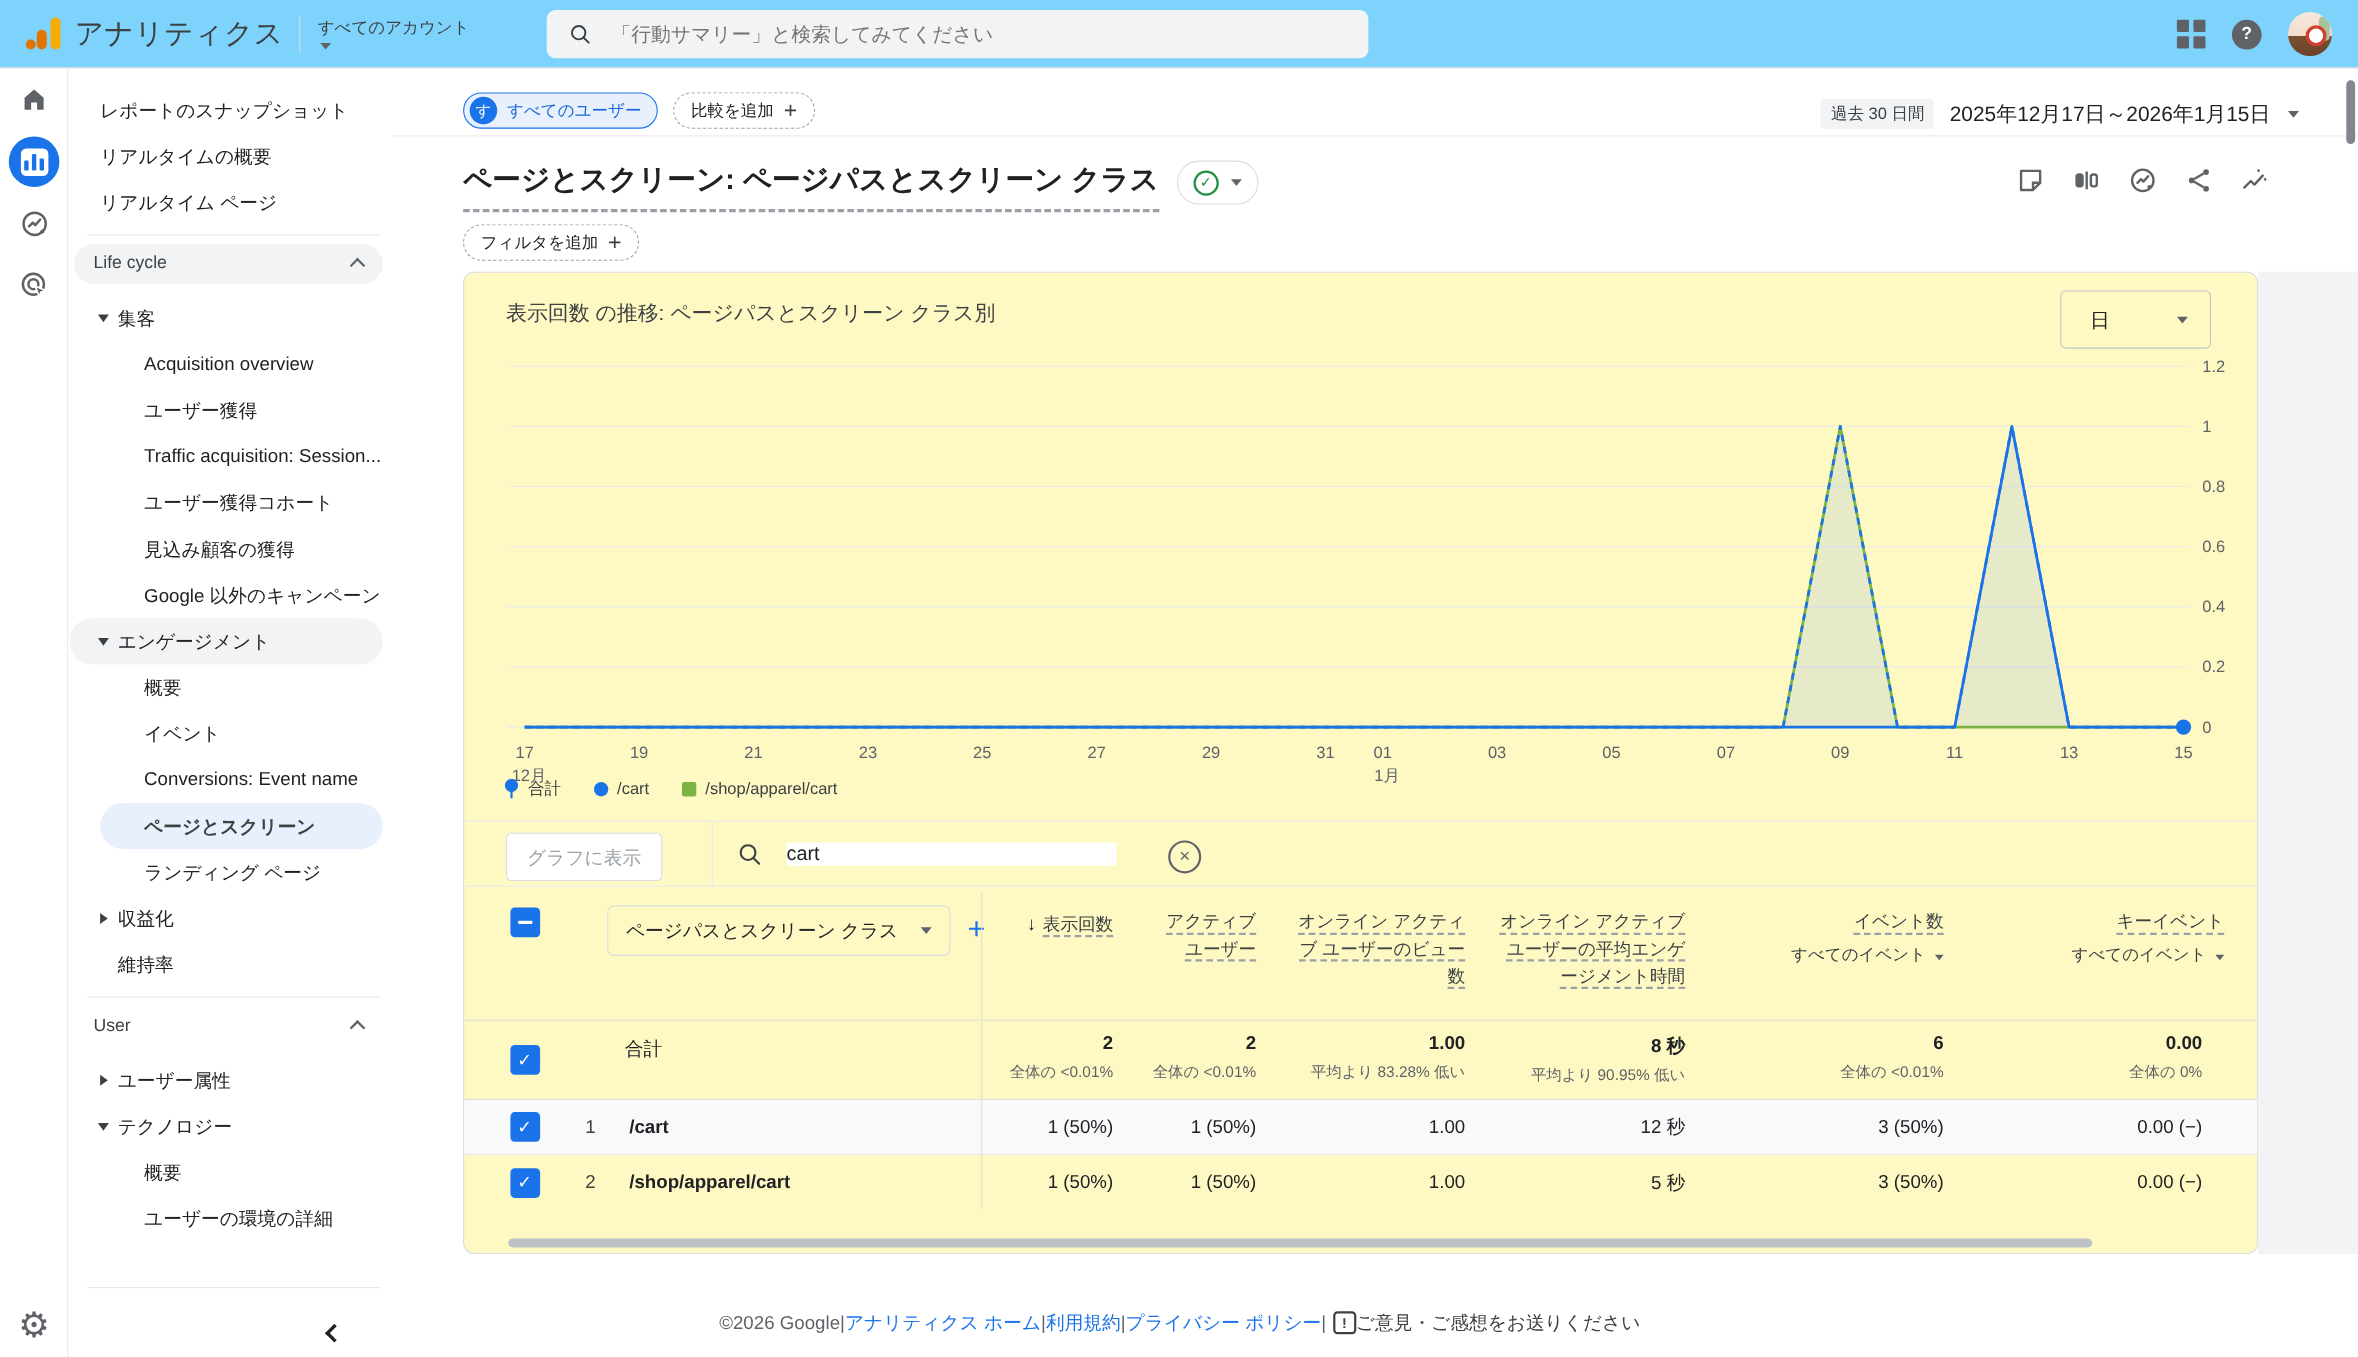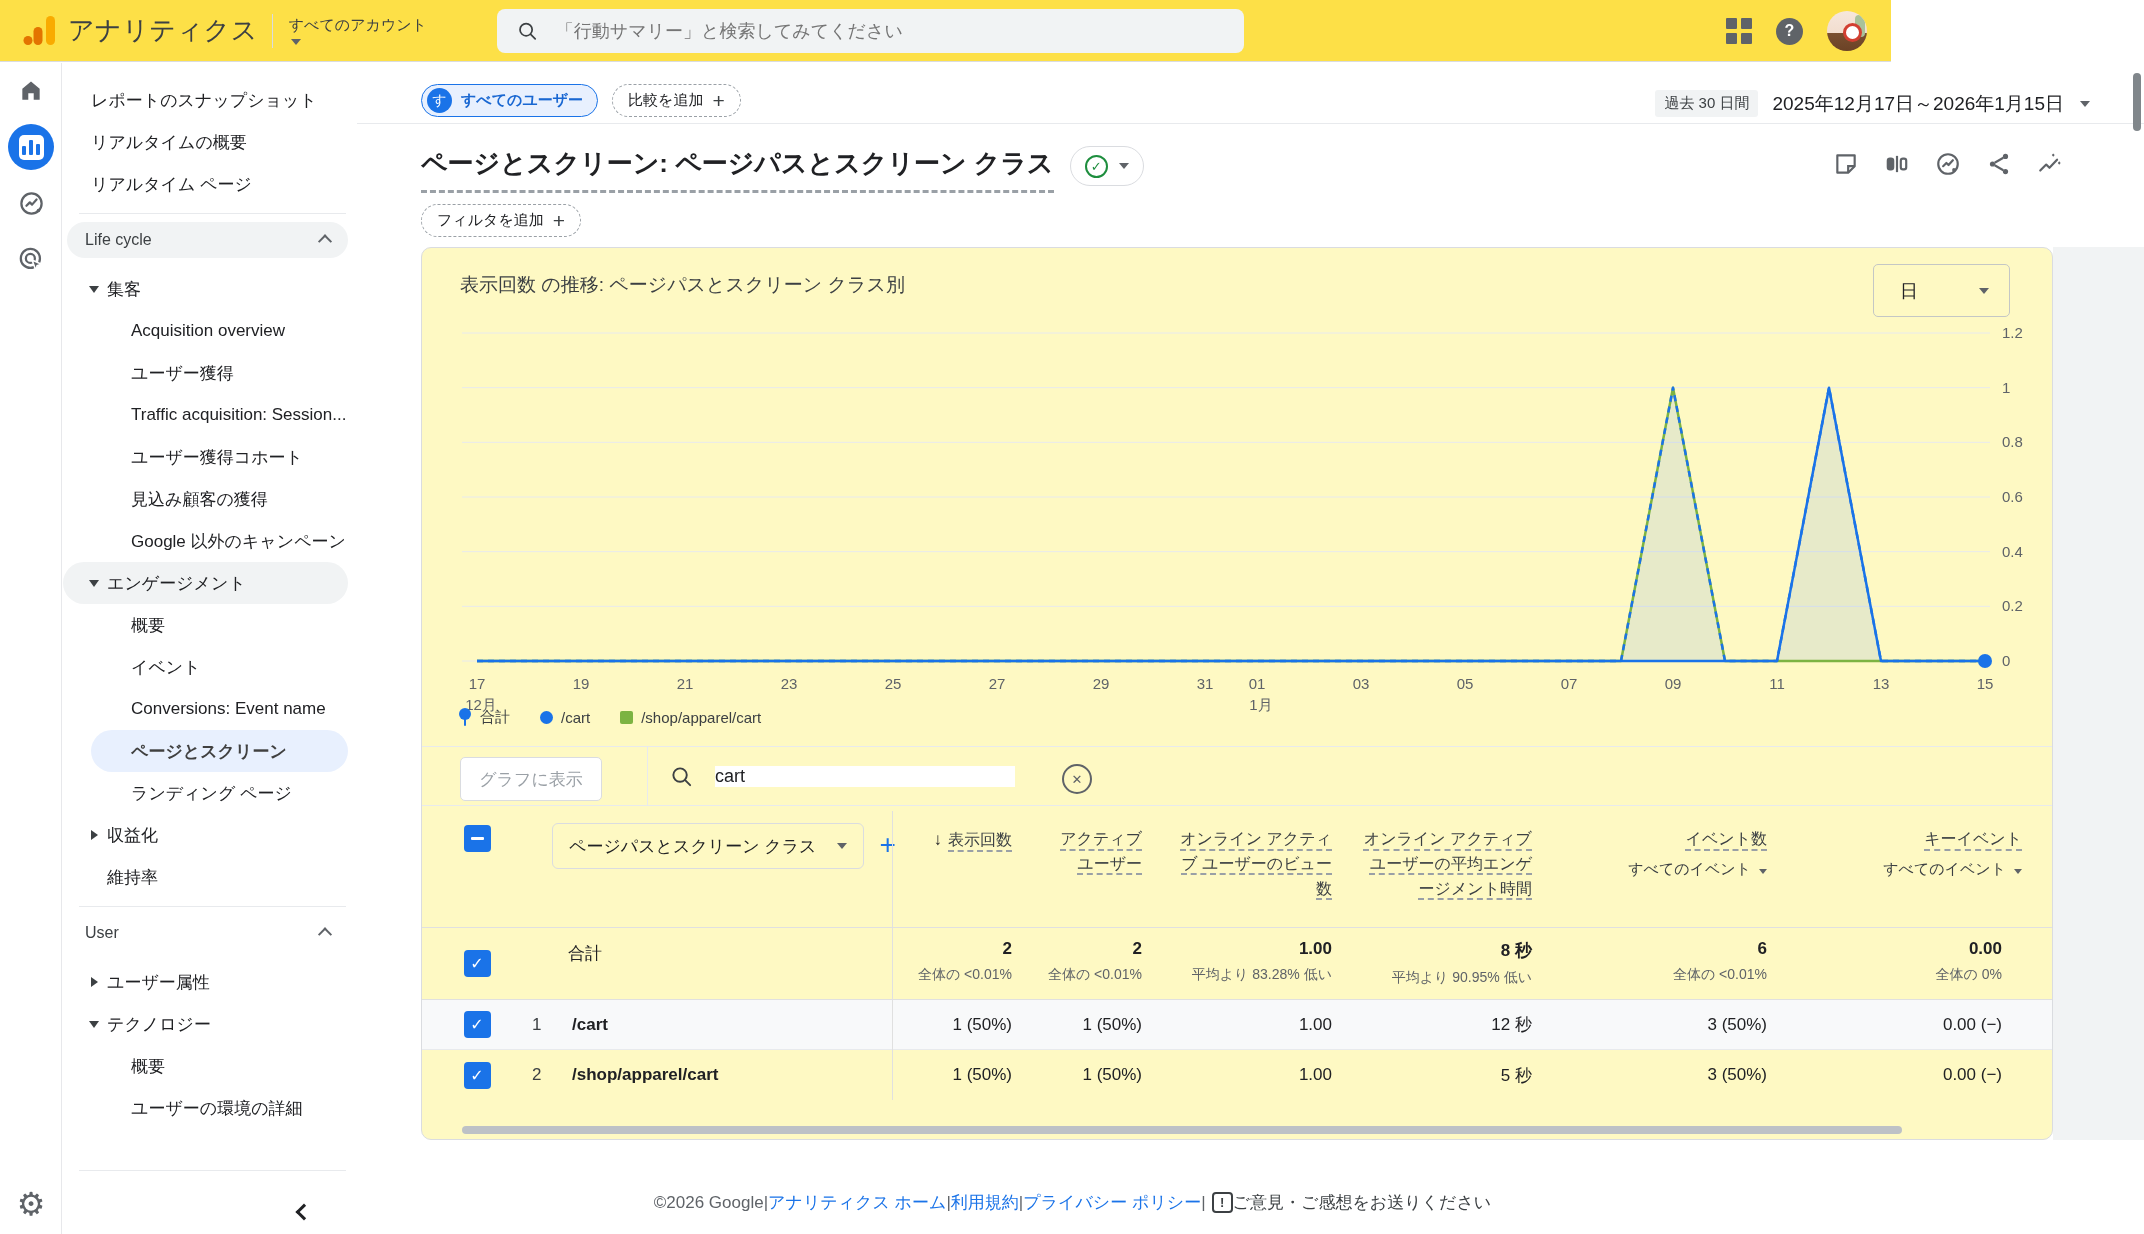--- a/index.html
+++ b/index.html
@@ -1,21 +1,21 @@
 <!DOCTYPE html>
 <html><head>
 <meta charset="utf-8">
 <style>
   * { margin:0; padding:0; box-sizing:border-box; }
   html,body { width:2144px; height:1234px; background:#fff;
     font-family:"Liberation Sans","DejaVu Sans",sans-serif; color:#202124; }
   .app { position:relative; width:2144px; height:1234px; overflow:hidden; background:#fff; }
 
   
-  .topbar { position:absolute; left:0; top:0; width:1891px; height:62px; background:#fde047;
+  .topbar { position:absolute; left:0; top:0; width:2144px; height:62px; background:#7dd3fc;
     border-bottom:1px solid #dadce0; display:flex; align-items:center; z-index:10; }
   .ga-logo { margin-left:20px; width:40px; height:40px; }
   .app-title { margin-left:8px; font-size:26px; color:#3c4043; letter-spacing:.5px; }
   .tb-divider { width:1px; height:34px; background:#dadce0; margin:0 16px 0 14px; }
   .account-sel { display:flex; flex-direction:column; align-items:flex-start; cursor:pointer; }
   .account-sel .lbl { font-size:15px; color:#3c4043; }
   .tri { width:0; height:0; border-left:5px solid transparent; border-right:5px solid transparent; border-top:6px solid #5f6368; }
   .account-sel .tri { margin-top:4px; margin-left:2px; }
   .tb-search { position:absolute; left:497px; top:9px; width:747px; height:44px; background:#f1f3f4;
     border-radius:8px; display:flex; align-items:center; padding:0 20px; }
@@ -63,21 +63,21 @@
   .collapse-ic { position:absolute; right:46px; bottom:16px; width:12px; height:12px;
     border-left:3px solid #202124; border-bottom:3px solid #202124; transform:rotate(45deg); cursor:pointer; }
 
   
   .main { position:absolute; left:357px; top:63px; right:0; bottom:0; background:#fff; }
   .chips-row { position:absolute; left:64px; top:21px; display:flex; gap:14px; align-items:center; }
   .aud-chip { height:33px; border:1px solid #1a73e8; background:#e8f0fe; border-radius:17px;
     display:inline-flex; align-items:center; gap:9px; padding:0 14px 0 5px; cursor:pointer; }
   .aud-chip .cir { width:25px; height:25px; border-radius:50%; background:#1a73e8; color:#fff; font-size:14px;
     display:flex; align-items:center; justify-content:center; }
-  .aud-chip .lbl { font-size:15px; color:#1967d2; font-weight:700; }
+  .aud-chip .lbl { font-size:15px; color:#1967d2; font-weight:400; }
   .dash-chip { height:33px; border:1px dashed #9aa0a6; border-radius:17px; display:inline-flex; align-items:center;
     gap:9px; padding:0 15px; font-size:15px; color:#202124; cursor:pointer; background:#fff; }
   .dash-chip .plus { font-size:21px; color:#3c4043; font-weight:400; line-height:1; }
   .hr-top { position:absolute; left:0; right:0; top:60px; border-top:1px solid #e8eaed; }
   .date-block { position:absolute; top:27px; right:54px; display:flex; align-items:center; cursor:pointer; }
   .date-block .tag { background:#f1f3f4; padding:4px 9px; font-size:15px; color:#3c4043; border-radius:3px; }
   .date-block .val { font-size:19px; color:#202124; margin-left:14px; }
   .date-block .tri { margin-left:16px; }
   .title-row { position:absolute; left:64px; top:83px; display:flex; align-items:flex-start; gap:16px; }
   .page-title { font-size:26px; color:#202124; border-bottom:3px dashed #9aa0a6; padding-bottom:9px; cursor:pointer; }

